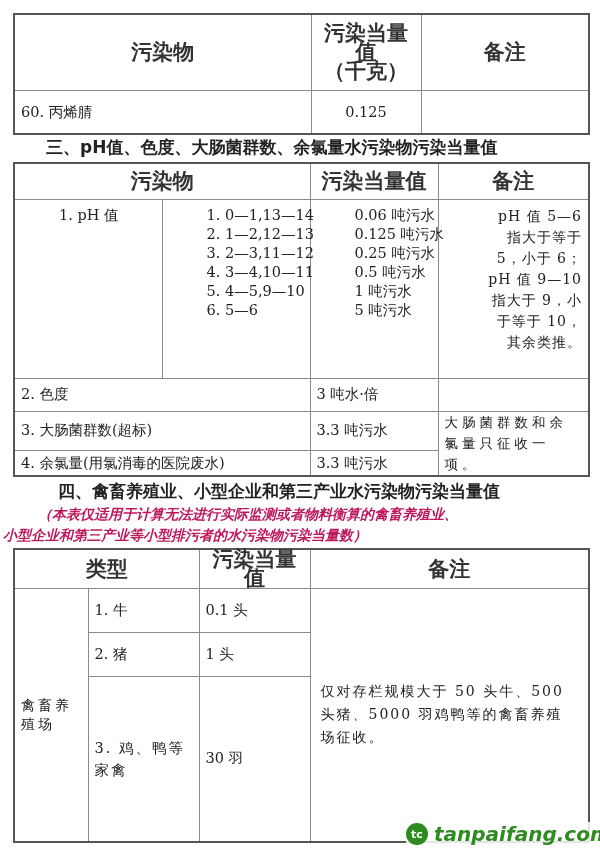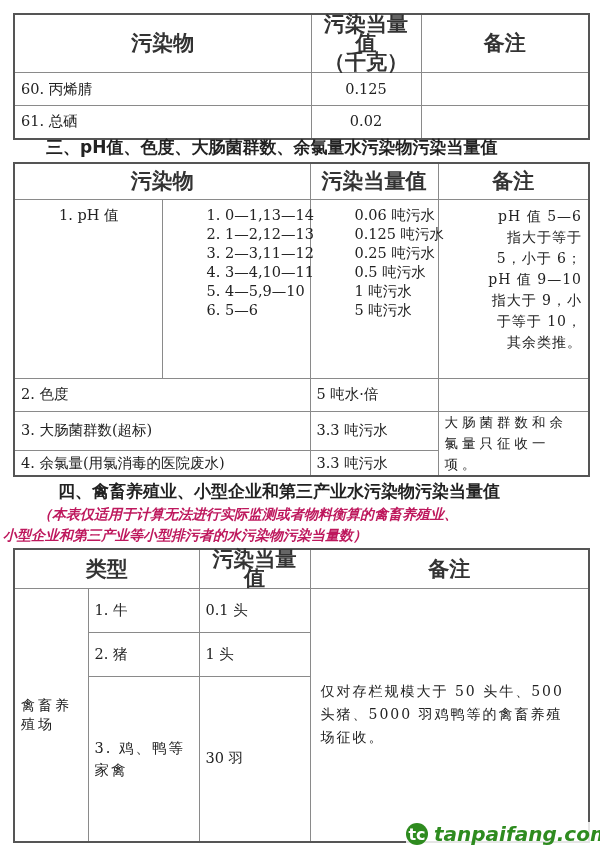--- a/index.html
+++ b/index.html
@@ -10,21 +10,21 @@
     td { border: 1px solid #8a8a8a; padding: 0 6px; vertical-align: middle; font-size: 14.5px; line-height: 19px; }
     table.outer { border: 2px solid #555; }
     .hdr { text-align: center; font-family: "DejaVu Sans", "Liberation Sans", sans-serif; font-size: 21px; font-weight: bold; color: #333; }
     .c { text-align: center; }
     .top { vertical-align: top; padding-top: 6px; padding-left: 44px; }
     .lines div { white-space: nowrap; }
     .section-title { font-family: "DejaVu Sans", "Liberation Sans", sans-serif; font-weight: bold; font-size: 17px; color: #222; white-space: nowrap; }
     .note { font-family: "DejaVu Sans", "Liberation Sans", sans-serif; font-weight: bold; font-size: 14px; color: #be185d; white-space: nowrap; font-style: italic; }
     .remark { letter-spacing: 1px; line-height: 21px; }
     .wm { font-family: "DejaVu Sans", "Liberation Sans", sans-serif; font-weight: bold; font-style: italic; font-size: 20px; color: #2e8b1f; display: flex; align-items: center; background: rgba(255,255,255,0.85); }
-    .wm-logo { width: 22px; height: 22px; border-radius: 50%; background: #2e8b1f; color: #fff; font-size: 16px; font-style: normal; display: flex; align-items: center; justify-content: center; margin-right: 6px; }
+    .wm-logo { width: 22px; height: 22px; border-radius: 50%; background: #2e8b1f; color: #fff; font-size: 11px; font-style: normal; display: flex; align-items: center; justify-content: center; margin-right: 6px; }
   </style>
 </head>
 <body>
 
 <table class="outer" style="left:13px; top:13px; width:575px; height:122px;">
   <colgroup>
       <col style="width:297px">
       <col style="width:110px">
       <col style="width:168px">
     </colgroup>
@@ -33,25 +33,20 @@
     <td class="hdr">污染物</td>
     <td class="hdr">
       <div>污染当量值</div>
       <div>（千克）</div>
     </td>
     <td class="hdr">备注</td>
   </tr>
   <tr style="height:33px;">
     <td>60. 丙烯腈</td>
     <td class="c">0.125</td>
-    <td></td>
-  </tr>
-  <tr style="height:33px;">
-    <td>61. 总硒</td>
-    <td class="c">0.02</td>
     <td></td>
   </tr>
 </tbody>
   </table>
 
 <div class="abs section-title" style="left:46px; top:136px;">三、pH值、色度、大肠菌群数、余氯量水污染物污染当量值</div>
 
 <table class="outer" style="left:13px; top:162px; width:575px; height:315px;">
   <colgroup>
       <col style="width:148px">
@@ -80,21 +75,21 @@
       <div>0.125 吨污水</div>
       <div>0.25 吨污水</div>
       <div>0.5 吨污水</div>
       <div>1 吨污水</div>
       <div>5 吨污水</div>
     </td>
     <td class="top remark" style="font-size:14px;text-align:right;">pH 值 5—6 指大于等于 5，小于 6；pH 值 9—10 指大于 9，小于等于 10，其余类推。</td>
   </tr>
   <tr style="height:33px;">
     <td colspan="2">2. 色度</td>
-    <td>5 吨水·倍</td>
+    <td>3 吨水·倍</td>
     <td></td>
   </tr>
   <tr style="height:33px;">
     <td colspan="2">3. 大肠菌群数(超标)</td>
     <td>3.3 吨污水</td>
     <td rowspan="2" class="remark" style="letter-spacing:4px; font-size:13.5px;">大肠菌群数和余氯量只征收一项。</td>
   </tr>
   <tr style="height:21px;">
     <td colspan="2">4. 余氯量(用氯消毒的医院废水)</td>
     <td>3.3 吨污水</td>

